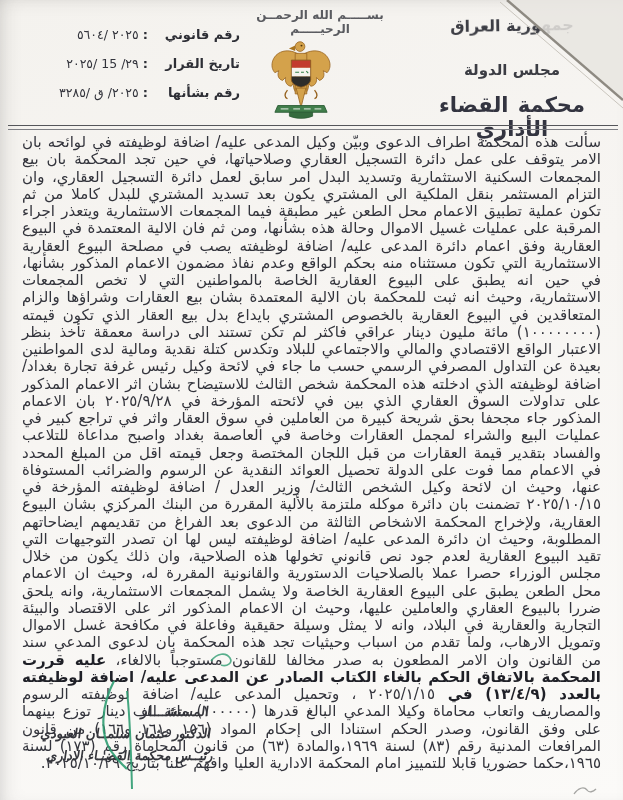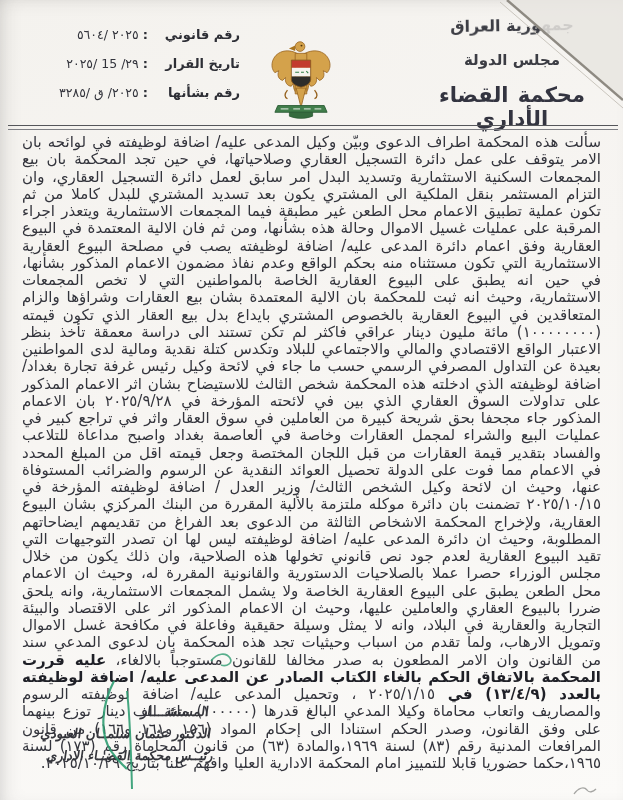--- a/index.html
+++ b/index.html
@@ -19,21 +19,21 @@
     text-align:center;font-size:12px;font-weight:bold;color:#5a5b60;
     letter-spacing:.5px;filter:blur(.2px);
   }
   .fields{position:absolute;top:27px;left:18px;width:222px;display:flex;flex-direction:column;gap:14px;direction:rtl;}
   .frow{display:flex;align-items:baseline;}
   .flabel{width:88px;font-size:13px;font-weight:bold;color:#2e2f36;text-align:right;white-space:nowrap;}
   .fcolon{font-size:13px;font-weight:bold;color:#2e2f36;margin:0 4px;}
   .fvalue{direction:ltr;unicode-bidi:isolate;font-size:12.5px;color:#33343c;margin-inline-start:auto;white-space:nowrap;letter-spacing:1px;text-align:center;}
   .hdr-right{position:absolute;top:16px;right:4px;width:214px;text-align:center;color:#3c3d44;}
   .republic{font-size:16px;font-weight:bold;transform:rotate(-1deg);letter-spacing:1px;filter:blur(.2px);}
-  .council{font-size:15px;font-weight:bold;margin-top:16px;letter-spacing:2px;filter:blur(.2px);}
+  .council{font-size:15px;font-weight:bold;margin-top:26px;letter-spacing:2px;filter:blur(.2px);}
   .court{font-size:21px;font-weight:bold;margin-top:14px;letter-spacing:.5px;color:#333440;word-spacing:2px;}
   .emblem{position:absolute;left:268px;top:34px;width:66px;height:87px;}
   .divider{position:absolute;top:125px;left:8px;right:5px;height:3px;
     border-top:1.6px solid #55565a;border-bottom:1px solid #7e7f84;}
   
   .body-text{
     position:absolute;top:134px;right:22px;left:22px;
     direction:rtl;text-align:justify;
     font-size:15px;line-height:17.25px;color:#33343c;
     word-spacing:.5px;
@@ -51,20 +51,21 @@
   .sig-name{font-size:13.2px;margin-top:7px;margin-left:2px;}
   .sig-role{font-size:12.8px;margin-top:7px;margin-left:22px;}
   
   .artifacts{position:absolute;inset:0;width:623px;height:800px;pointer-events:none;z-index:5;}
 </style>
 </head>
 <body>
 
 <div class="page">
 
+  <div class="bismillah">بســـــم الله الرحمــن الرحيـــــم</div>
 
   <div class="fields">
     <div class="frow">
       <span class="flabel">رقم قانوني</span>
       <span class="fcolon">:</span>
       <span class="fvalue">٢٠٢٥ /٥٦٠٤</span>
     </div>
     <div class="frow">
       <span class="flabel">تاريخ القرار</span>
       <span class="fcolon">:</span>

